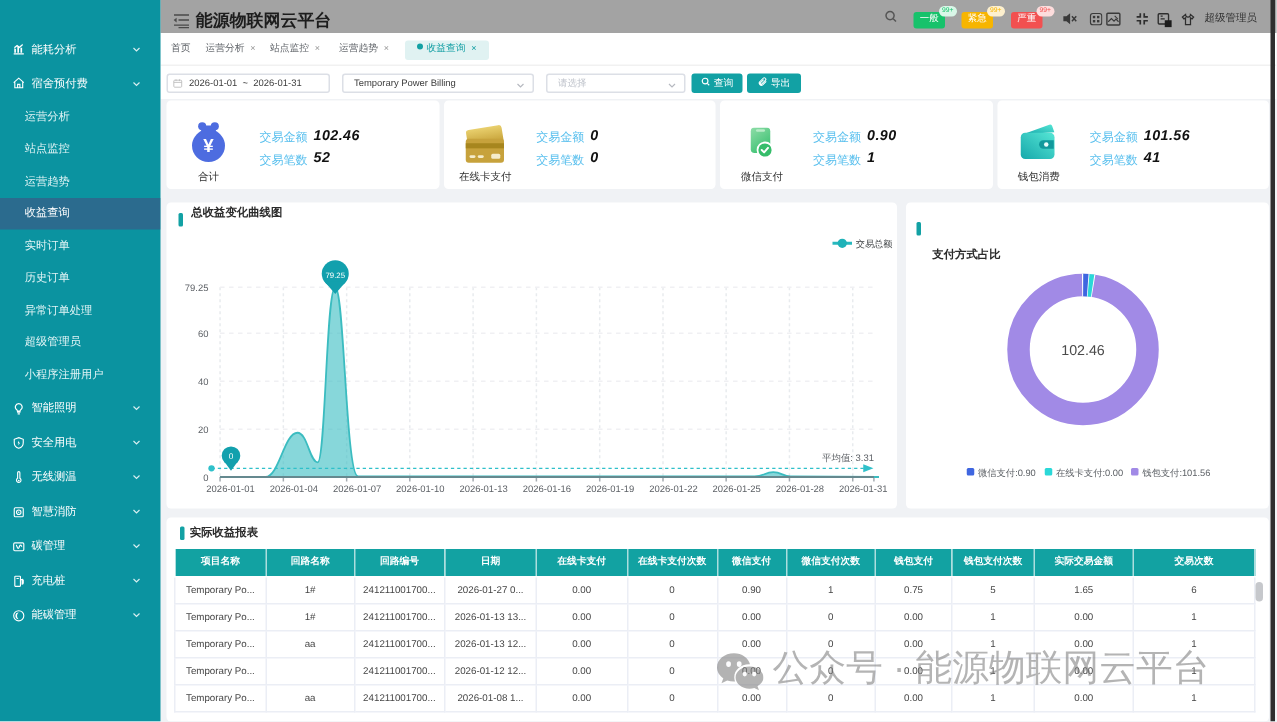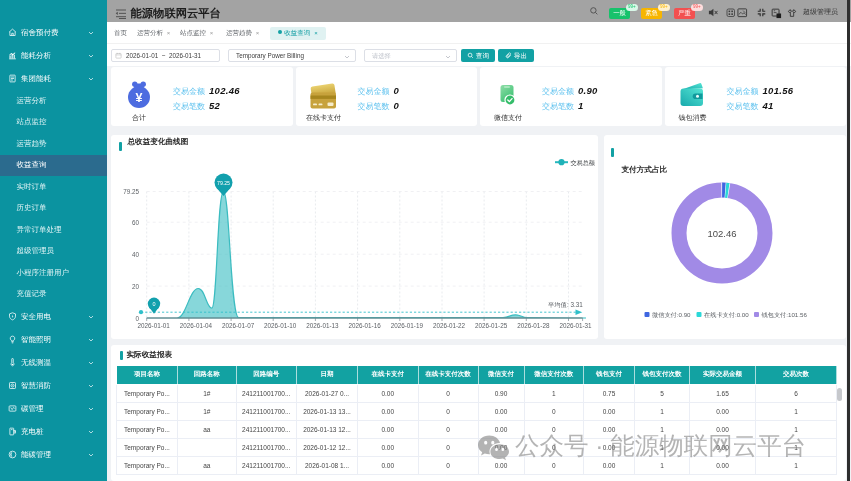--- a/index.html
+++ b/index.html
@@ -39,55 +39,48 @@
 
 #tbl{position:absolute;left:116px;top:366px;border-collapse:collapse;table-layout:fixed;font-size:6.5px;z-index:3}
 #tbl th{background:#12a2a2;color:#fff;font-weight:bold;height:18px;border:1px solid rgba(255,255,255,.65);border-top:none;font-size:6.5px}
 #tbl td{height:18px;text-align:center;color:#454545;border:1px solid #ebeef5;background:#fff}
 #tbl td.l{text-align:left;padding-left:7px}
 #wm{position:absolute;left:478px;top:433px;z-index:8;color:rgba(125,125,125,.58);font-size:24.5px;white-space:nowrap;line-height:26px}
 </style></head>
 <body>
 <div id="sb">
 <div style="height:21px"></div>
-<div class="mi"><svg viewBox="0 0 24 24" fill="none" stroke="#fff" stroke-width="2">
-        <path d="M3 11 12 3l9 8M5 10v10h14V10M10 20v-6h4v6"></path>
-      </svg>宿舍预付费<svg class="ch" viewBox="0 0 12 12" fill="none" stroke="#d7eef0" stroke-width="1.6">
-        <path d="M2 4l4 4 4-4"></path>
-      </svg></div>
 <div class="mi"><svg viewBox="0 0 24 24" fill="#fff">
         <path d="M3 20h18v2H3zM4 12h3v7H4zM9.5 7h3v12h-3zM15 10h3v9h-3zM4 9l5-4 4 3 6-5v3l-6 5-4-3-5 4z" fill="#fff"></path>
       </svg>能耗分析<svg class="ch" viewBox="0 0 12 12" fill="none" stroke="#d7eef0" stroke-width="1.6">
         <path d="M2 4l4 4 4-4"></path>
       </svg></div>
 <div class="mi"><svg viewBox="0 0 24 24" fill="none" stroke="#fff" stroke-width="2">
-        <rect x="5" y="3" width="14" height="18" rx="1"></rect>
-        <path d="M8 8h8M8 12h8M8 16h5"></path>
-      </svg>集团能耗<svg class="ch" viewBox="0 0 12 12" fill="none" stroke="#d7eef0" stroke-width="1.6">
+        <path d="M3 11 12 3l9 8M5 10v10h14V10M10 20v-6h4v6"></path>
+      </svg>宿舍预付费<svg class="ch" viewBox="0 0 12 12" fill="none" stroke="#d7eef0" stroke-width="1.6">
         <path d="M2 4l4 4 4-4"></path>
       </svg></div>
 <div class="smi">运营分析</div>
 <div class="smi">站点监控</div>
 <div class="smi">运营趋势</div>
 <div class="smi sel">收益查询</div>
 <div class="smi">实时订单</div>
 <div class="smi">历史订单</div>
 <div class="smi">异常订单处理</div>
 <div class="smi">超级管理员</div>
 <div class="smi">小程序注册用户</div>
-<div class="smi">充值记录</div>
+<div class="mi"><svg viewBox="0 0 24 24" fill="none" stroke="#fff" stroke-width="2">
+        <path d="M9 18h6M10 21h4M12 3a6 6 0 0 1 3.5 10.9c-.8.6-1 1.3-1 2.1h-5c0-.8-.2-1.5-1-2.1A6 6 0 0 1 12 3z"></path>
+      </svg>智能照明<svg class="ch" viewBox="0 0 12 12" fill="none" stroke="#d7eef0" stroke-width="1.6">
+        <path d="M2 4l4 4 4-4"></path>
+      </svg></div>
 <div class="mi"><svg viewBox="0 0 24 24" fill="none" stroke="#fff" stroke-width="2">
         <path d="M12 2l8 3v6c0 5-3.5 8.5-8 10-4.5-1.5-8-5-8-10V5z"></path>
         <path d="M12.5 7l-2.5 5h2l-1 4 3.5-5h-2z" fill="#fff" stroke="none"></path>
       </svg>安全用电<svg class="ch" viewBox="0 0 12 12" fill="none" stroke="#d7eef0" stroke-width="1.6">
-        <path d="M2 4l4 4 4-4"></path>
-      </svg></div>
-<div class="mi"><svg viewBox="0 0 24 24" fill="none" stroke="#fff" stroke-width="2">
-        <path d="M9 18h6M10 21h4M12 3a6 6 0 0 1 3.5 10.9c-.8.6-1 1.3-1 2.1h-5c0-.8-.2-1.5-1-2.1A6 6 0 0 1 12 3z"></path>
-      </svg>智能照明<svg class="ch" viewBox="0 0 12 12" fill="none" stroke="#d7eef0" stroke-width="1.6">
         <path d="M2 4l4 4 4-4"></path>
       </svg></div>
 <div class="mi"><svg viewBox="0 0 24 24" fill="none" stroke="#fff" stroke-width="2">
         <path d="M10 3v10a4 4 0 1 0 4 0V3a2 2 0 0 0-4 0z"></path>
         <circle cx="12" cy="17" r="1.6" fill="#fff" stroke="none"></circle>
       </svg>无线测温<svg class="ch" viewBox="0 0 12 12" fill="none" stroke="#d7eef0" stroke-width="1.6">
         <path d="M2 4l4 4 4-4"></path>
       </svg></div>
 <div class="mi"><svg viewBox="0 0 24 24" fill="none" stroke="#fff" stroke-width="2">
         <rect x="4" y="4" width="16" height="16" rx="2"></rect>

